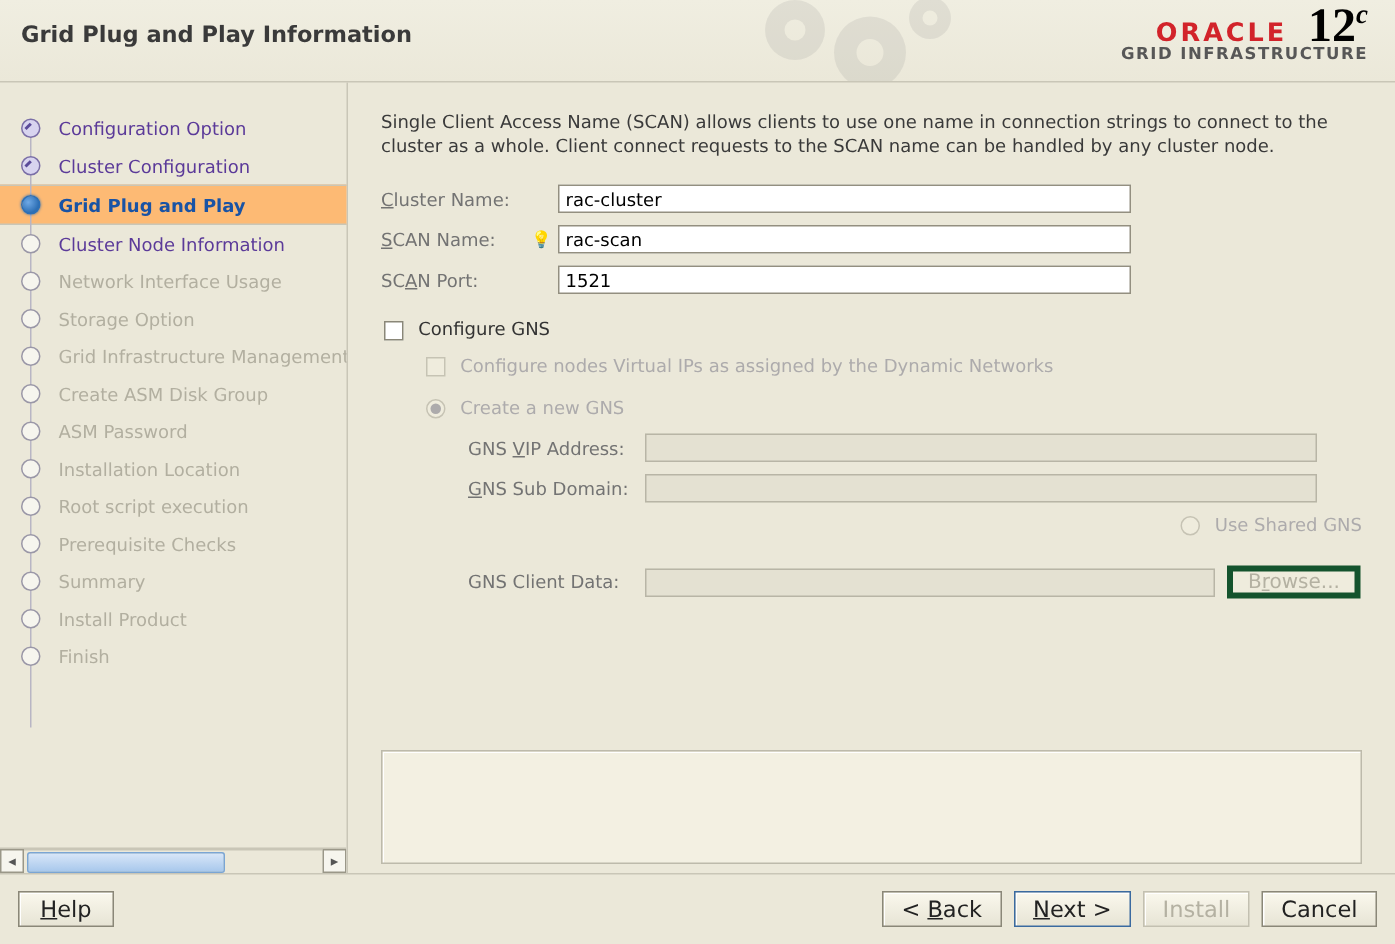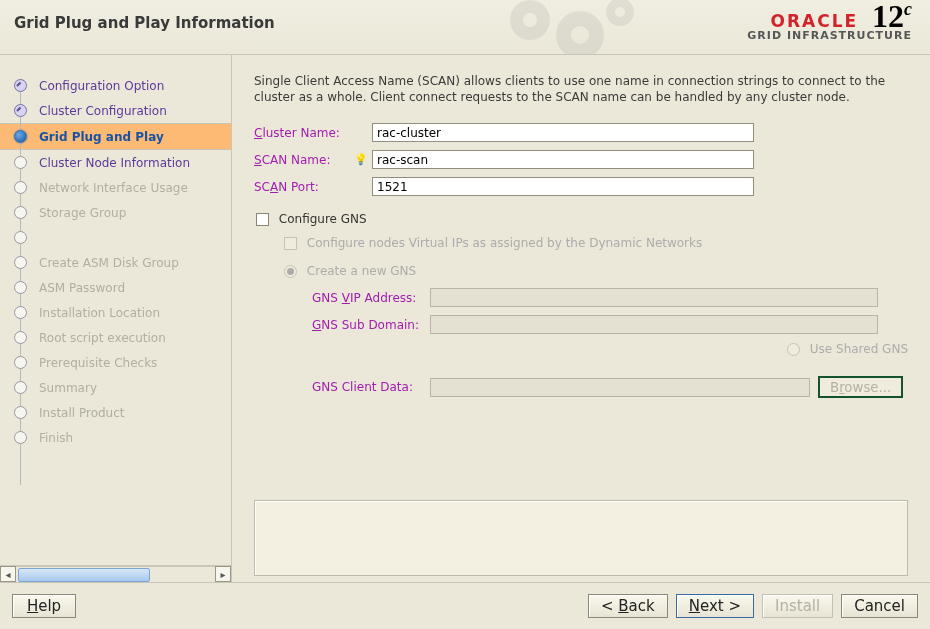--- a/index.html
+++ b/index.html
@@ -137,21 +137,21 @@
   
   .main {
     flex:1;
     padding: 18px 22px 10px 22px;
     box-sizing:border-box;
     position:relative;
   }
   .intro { color:#3a3a3a; line-height:1.35; }
   .form { margin-top: 18px; }
   .row { display:flex; align-items:center; margin-bottom:8px;}
-  .row label { width:100px; color:#a21caf;}
+  .row label { width:100px; color:#737373;}
   .row .mn { text-decoration: underline; }
   .hint-icon {
     width:14px; height:14px; margin-right:4px;
     display:inline-flex; align-items:center; justify-content:center;
     font-size:11px;
   }
   input[type=text] {
     width: 382px;
     height: 19px;
     border:1px solid #938f80;
@@ -180,21 +180,21 @@
   .radio.selected::after { content:""; position:absolute; left:2px; top:2px; width:7px; height:7px; border-radius:50%; background:#adabac;}
   .disabled-text { color:#adabac;}
   .sub { margin-left: 28px; margin-top:10px;}
   .sub .row label.wide { width:118px; }
   .sub input[type=text] { width: 448px; }
   .sub2 { margin-left:28px; margin-top:20px;}
   .sub2 .row input[type=text]{ width:380px;}
   .btn-disabled {
     height:22px;
     padding: 0 10px;
-    border:2px solid #14532d;
+    border:4px solid #14532d;
     background:#efecdd;
     color:#b4b1a2;
     margin-left:8px;
     font-family:inherit;
   }
 
   .msg-box {
     position:absolute;
     left:22px; right:22px; bottom:6px;
     height:74px;
@@ -277,24 +277,25 @@
     <div class="step linkmuted link">
       <span class="step-bullet"></span>
       <span class="step-label">Cluster Node Information</span>
     </div>
     <div class="step muted">
       <span class="step-bullet"></span>
       <span class="step-label">Network Interface Usage</span>
     </div>
     <div class="step muted">
       <span class="step-bullet"></span>
-      <span class="step-label">Storage Group</span>
-    </div>
-    <div class="step muted">
-      <span class="step-bullet"></span>
+      <span class="step-label">Storage Option</span>
+    </div>
+    <div class="step muted">
+      <span class="step-bullet"></span>
+      <span class="step-label">Grid Infrastructure Management</span>
     </div>
     <div class="step muted">
       <span class="step-bullet"></span>
       <span class="step-label">Create ASM Disk Group</span>
     </div>
     <div class="step muted">
       <span class="step-bullet"></span>
       <span class="step-label">ASM Password</span>
     </div>
     <div class="step muted">

